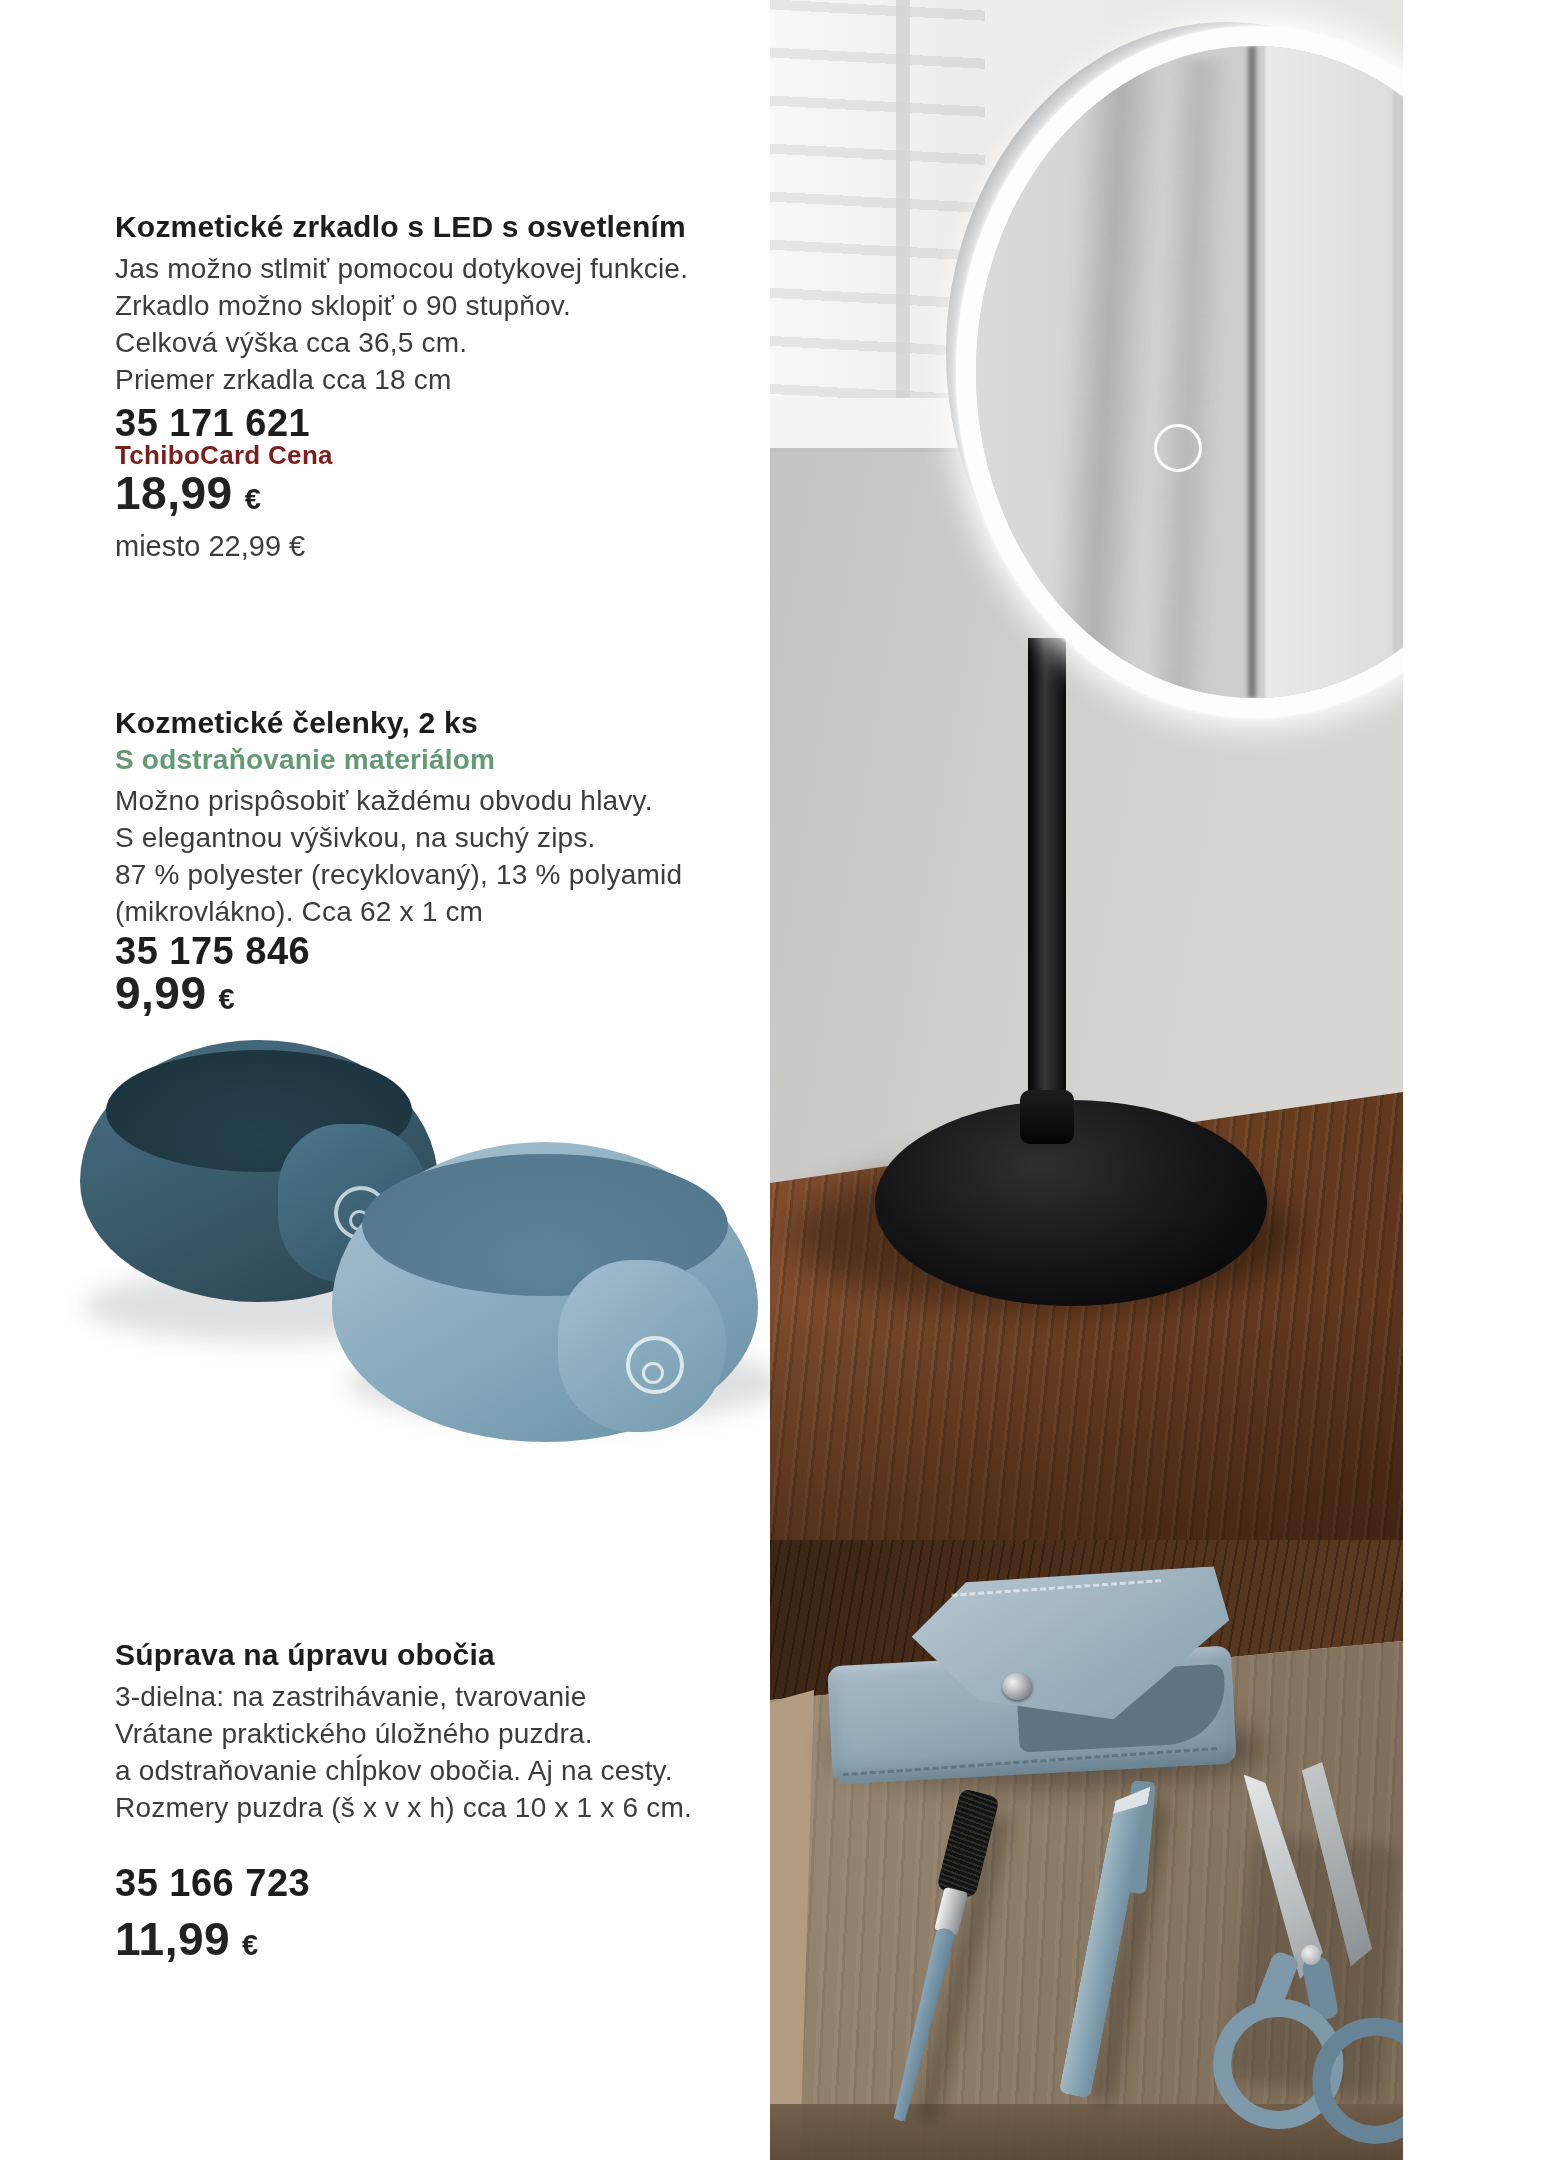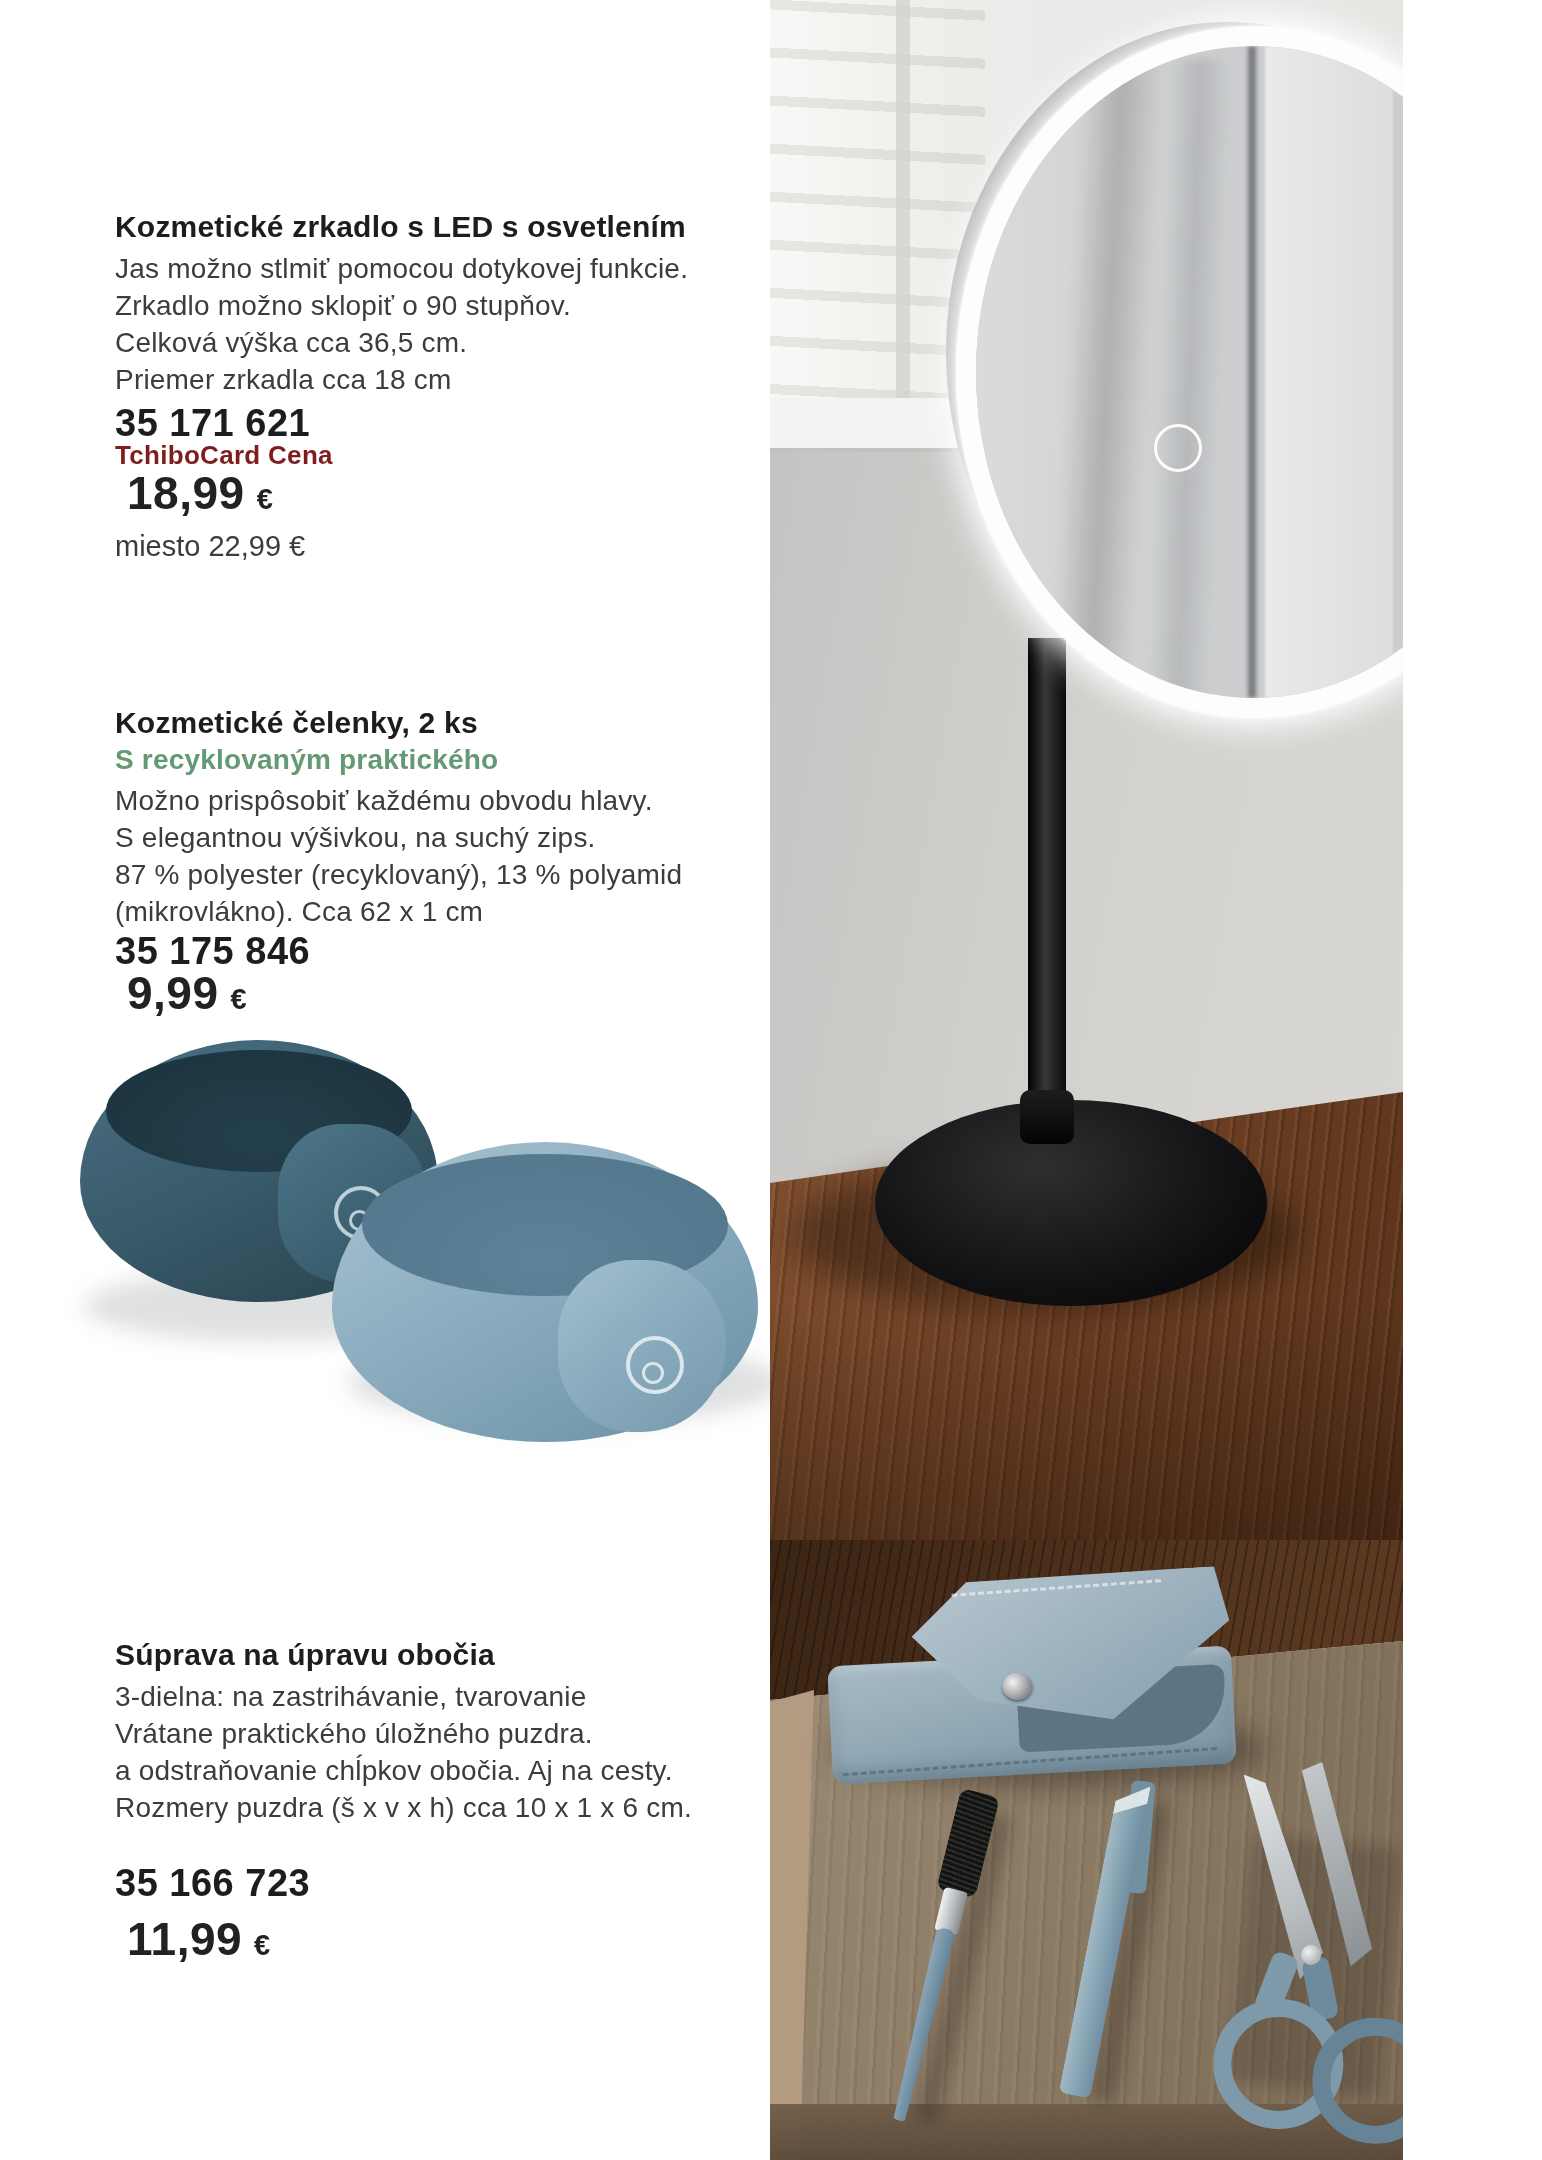--- a/index.html
+++ b/index.html
@@ -6,21 +6,21 @@
   #canvas{position:relative;width:1403px;height:2160px;background:#ffffff;overflow:hidden;
           font-family:Liberation Sans, sans-serif;color:#1d1d1d;}
   .abs{position:absolute;}
 
   
   .p-title{left:115px;font-size:30px;font-weight:bold;color:#1d1d1d;letter-spacing:.2px;white-space:nowrap;}
   .p-lines{left:115px;font-size:28px;line-height:37px;color:#3c3c3c;letter-spacing:.2px;white-space:nowrap;}
   .p-num{left:115px;font-size:38px;font-weight:bold;color:#1d1d1d;letter-spacing:.5px;}
   .p-card{left:115px;font-size:26px;font-weight:bold;color:#7f1d1d;letter-spacing:.3px;}
   .p-green{left:115px;font-size:28px;font-weight:bold;color:#639a74;letter-spacing:.2px;}
-  .price-row{left:115px;display:flex;align-items:baseline;gap:12px;margin-left:12px;}
+  .price-row{left:115px;display:flex;align-items:baseline;gap:12px;}
   .price-big{font-size:46px;font-weight:bold;color:#222;letter-spacing:.5px;}
   .price-eur{font-size:29px;font-weight:bold;color:#222;}
   .p-old{left:115px;font-size:29px;color:#3c3c3c;}
 
   
   #headbands{left:80px;top:1040px;width:665px;height:410px;}
   .hb-shadow{border-radius:50%;background:rgba(40,48,55,.15);filter:blur(11px);}
   .hbd-wall{left:0;top:0;width:358px;height:262px;border-radius:50%/54% 54% 46% 46%;
     background:linear-gradient(155deg,#4a7084 0%,#3a5d6d 45%,#2d4754 88%);
     background-blend-mode:normal;}
@@ -172,21 +172,21 @@
   </div>
   <div class="abs p-num" style="top:402px;">35 171 621</div>
   <div class="abs p-card" style="top:440px;">TchiboCard Cena</div>
   <div class="abs price-row" style="top:466px;">
     <span class="price-big">18,99</span>
     <span class="price-eur">€</span>
   </div>
   <div class="abs p-old" style="top:530px;">miesto 22,99 €</div>
 
   <div class="abs p-title" style="top:706px;">Kozmetické čelenky, 2 ks</div>
-  <div class="abs p-green" style="top:744px;">S recyklovaným praktického</div>
+  <div class="abs p-green" style="top:744px;">S odstraňovanie materiálom</div>
   <div class="abs p-lines" style="top:782px;">
     <div>Možno prispôsobiť každému obvodu hlavy.</div>
     <div>S elegantnou výšivkou, na suchý zips.</div>
     <div>87 % polyester (recyklovaný), 13 % polyamid</div>
     <div>(mikrovlákno). Cca 62 x 1 cm</div>
   </div>
   <div class="abs p-num" style="top:930px;">35 175 846</div>
   <div class="abs price-row" style="top:966px;">
     <span class="price-big">9,99</span>
     <span class="price-eur">€</span>

